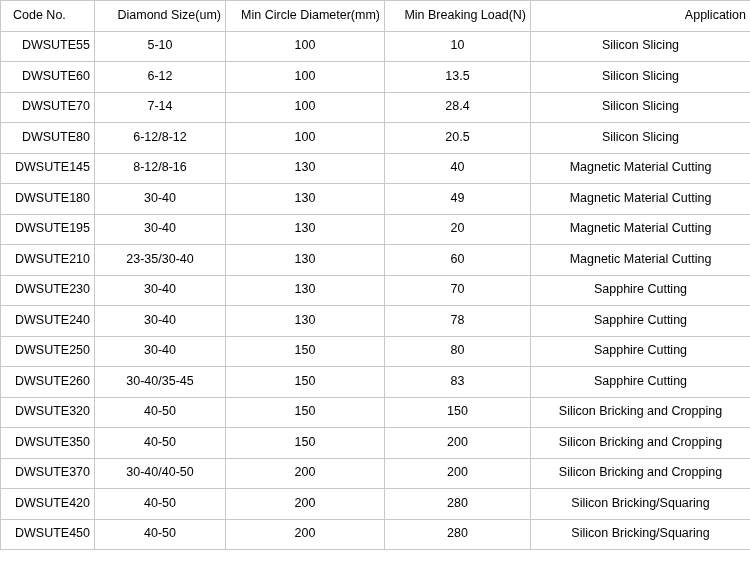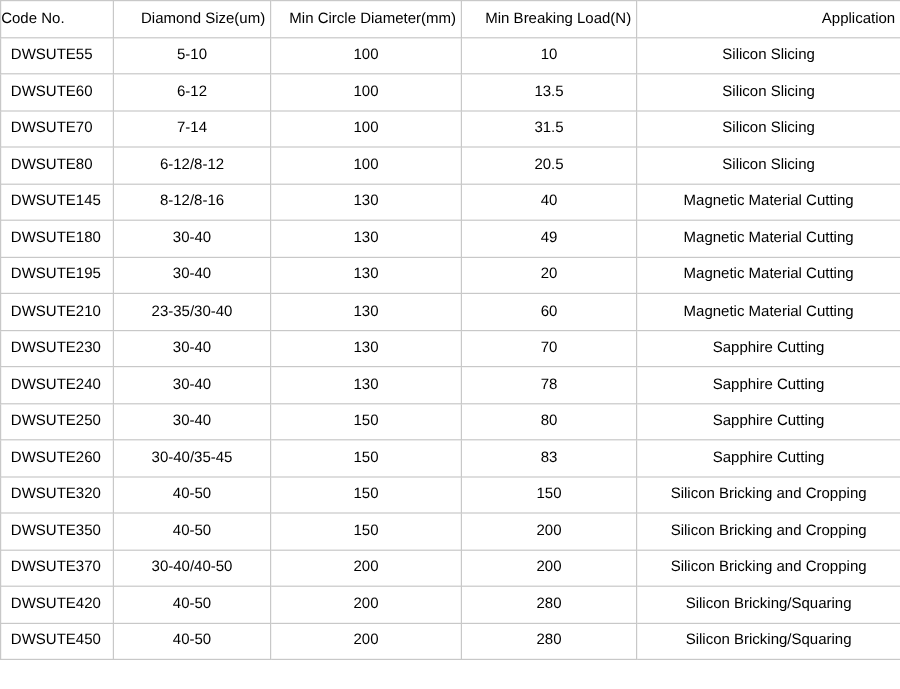--- a/index.html
+++ b/index.html
@@ -36,27 +36,27 @@
     vertical-align: middle;
     white-space: nowrap;
     overflow: hidden;
   }
   .spec-table thead th {
     font-size: 12.5px;
     text-align: right;
   }
   .spec-table thead th.left {
     text-align: left;
-    padding-left: 0;
+    padding-left: 12px;
   }
   .spec-table tbody td {
     text-align: center;
   }
   .spec-table tbody td.code {
-    text-align: left;
+    text-align: right;
     padding-left: 8px;
   }
   
   .spec-table tr th:first-child,
   .spec-table tr td:first-child { border-left: 1px solid #c8c8c8; }
 </style>
 </head>
 <body>
 
 <table class="spec-table">
@@ -88,21 +88,21 @@
         <td class="code">DWSUTE60</td>
         <td>6-12</td>
         <td>100</td>
         <td>13.5</td>
         <td>Silicon Slicing</td>
       </tr>
       <tr>
         <td class="code">DWSUTE70</td>
         <td>7-14</td>
         <td>100</td>
-        <td>31.5</td>
+        <td>28.4</td>
         <td>Silicon Slicing</td>
       </tr>
       <tr>
         <td class="code">DWSUTE80</td>
         <td>6-12/8-12</td>
         <td>100</td>
         <td>20.5</td>
         <td>Silicon Slicing</td>
       </tr>
       <tr>

